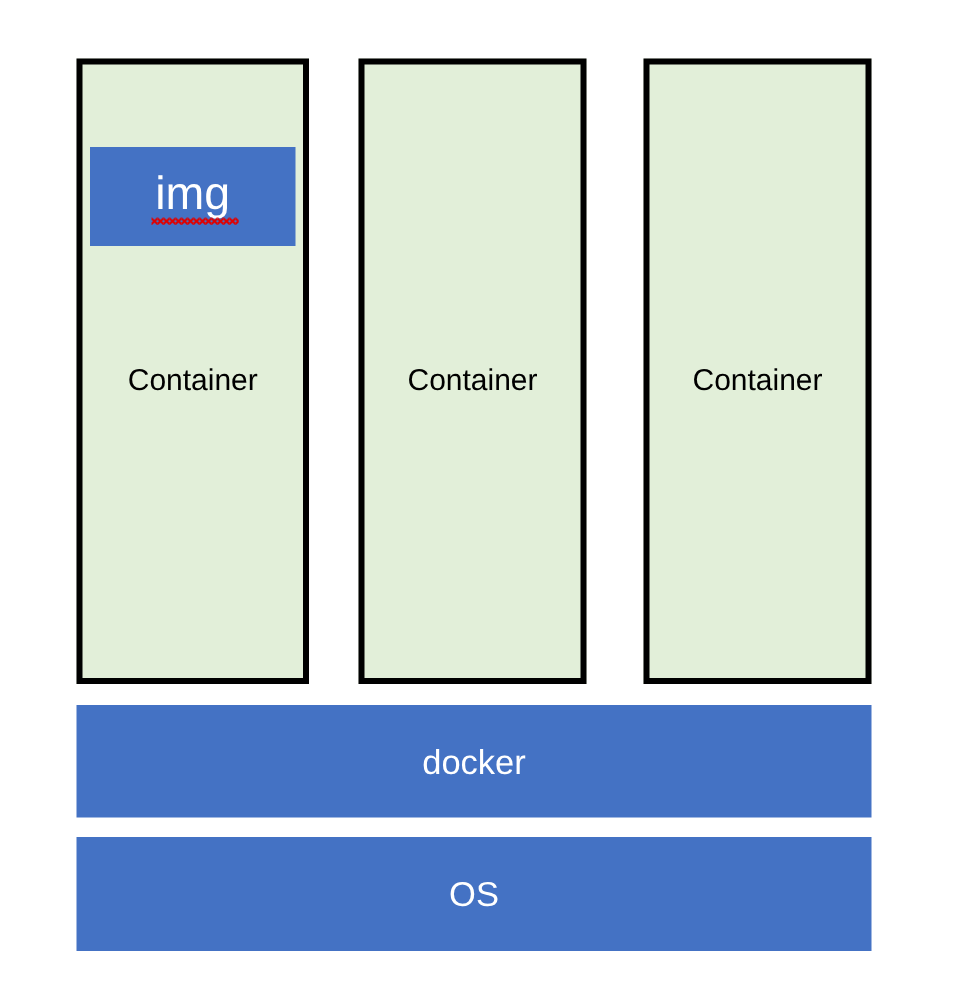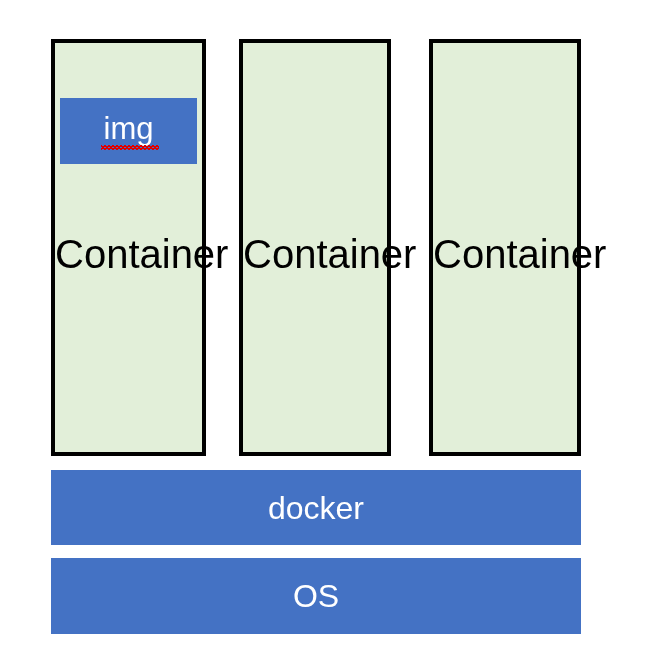--- a/index.html
+++ b/index.html
@@ -33,21 +33,21 @@
   #container-1 { left: 51px;  width: 155px; }
   #container-2 { left: 239px; width: 152px; }
   #container-3 { left: 429px; width: 152px; }
 
   .container-label {
     position: absolute;
     left: 0;
     right: 0;
     top: 193px;
     text-align: center;
-    font-size: 40px;
+    font-size: 20px;
     line-height: 36px;
     color: #000000;
     font-family: "Liberation Sans", sans-serif;
     white-space: nowrap;
   }
 
   
   #img-box {
     position: absolute;
     left: 5px;
@@ -89,21 +89,21 @@
     width: 530px;
     background: #4472c4;
     display: flex;
     align-items: center;
     justify-content: center;
   }
   #docker-bar { top: 470px; height: 75px; }
   #os-bar     { top: 558px; height: 76px; text-align: right; }
 
   .layer-label {
-    font-size: 32px;
+    font-size: 23px;
     line-height: 38px;
     color: #ffffff;
     font-family: "Liberation Sans", sans-serif;
     white-space: nowrap;
   }
 </style>
 </head>
 <body>
 
 <div id="canvas">

